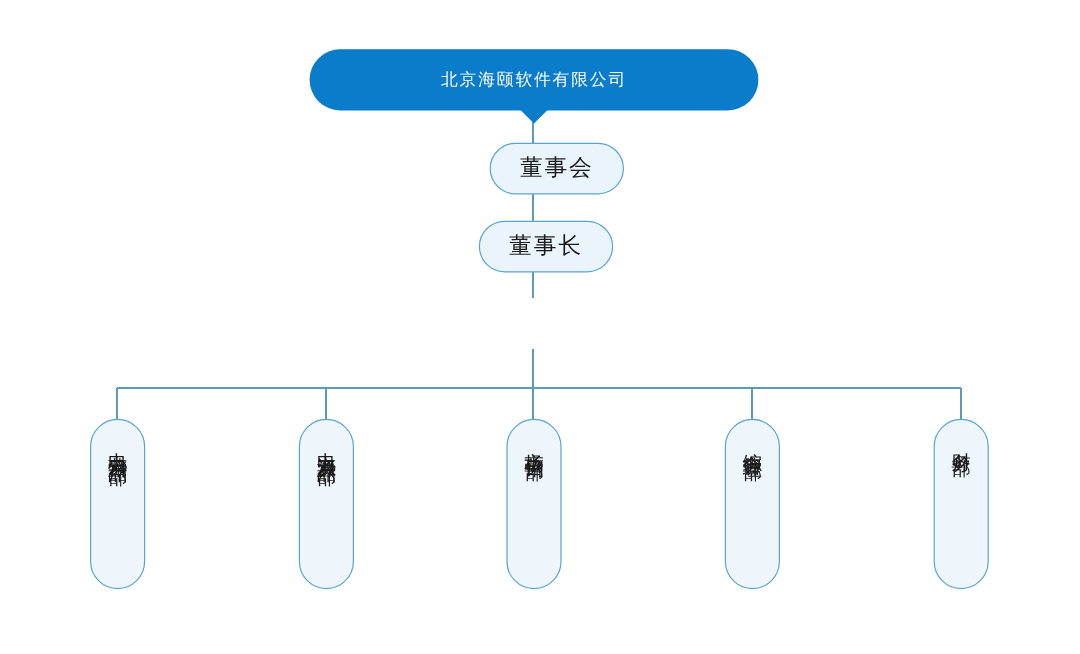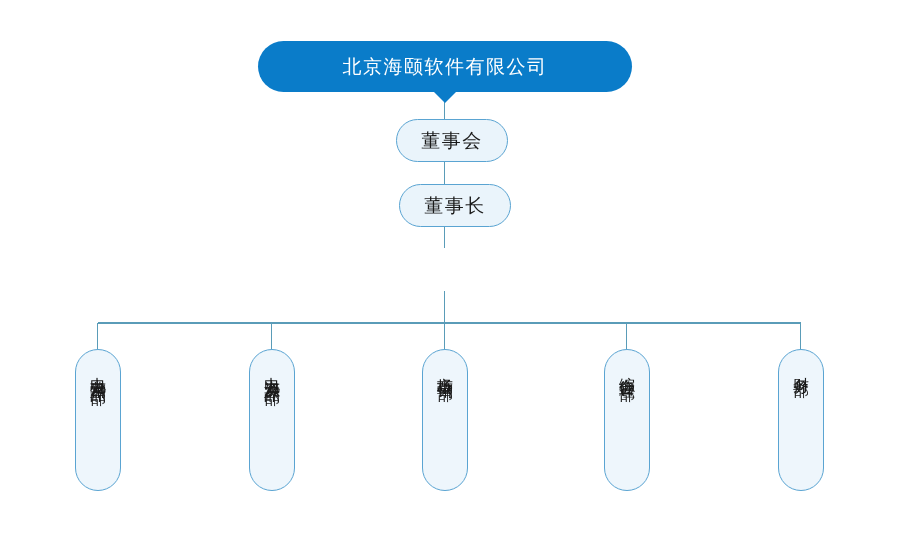--- a/index.html
+++ b/index.html
@@ -39,21 +39,21 @@
     height: 51px;
     background: #0a7cc9;
     border-radius: 25.5px;
     display: flex;
     align-items: center;
     justify-content: center;
     z-index: 3;
   }
   .company-label {
     color: #ffffff;
-    font-size: 19px;
+    font-size: 14px;
     letter-spacing: 1.5px;
     line-height: 1;
     white-space: nowrap;
   }
   .company-tail {
     position: absolute;
     left: 432px;
     top: 90px;
     width: 0;
     height: 0;
@@ -77,21 +77,21 @@
     z-index: 3;
   }
   .pill-h .node-label {
     color: #1a1a1a;
     font-size: 19px;
     letter-spacing: 1.5px;
     line-height: 1;
     white-space: nowrap;
   }
 
-  #node-board       { left: 396px; top: 119px; width: 112px; }
+  #node-board       { left: 408px; top: 119px; width: 112px; }
   #node-chairman    { left: 399px; top: 184px; width: 112px; }
   #node-gm          { left: 388px; top: 248px; width: 112px; }
 
   
   .pill-v {
     position: absolute;
     top: 349px;
     width: 46px;
     height: 142px;
     background: #eef6fc;

